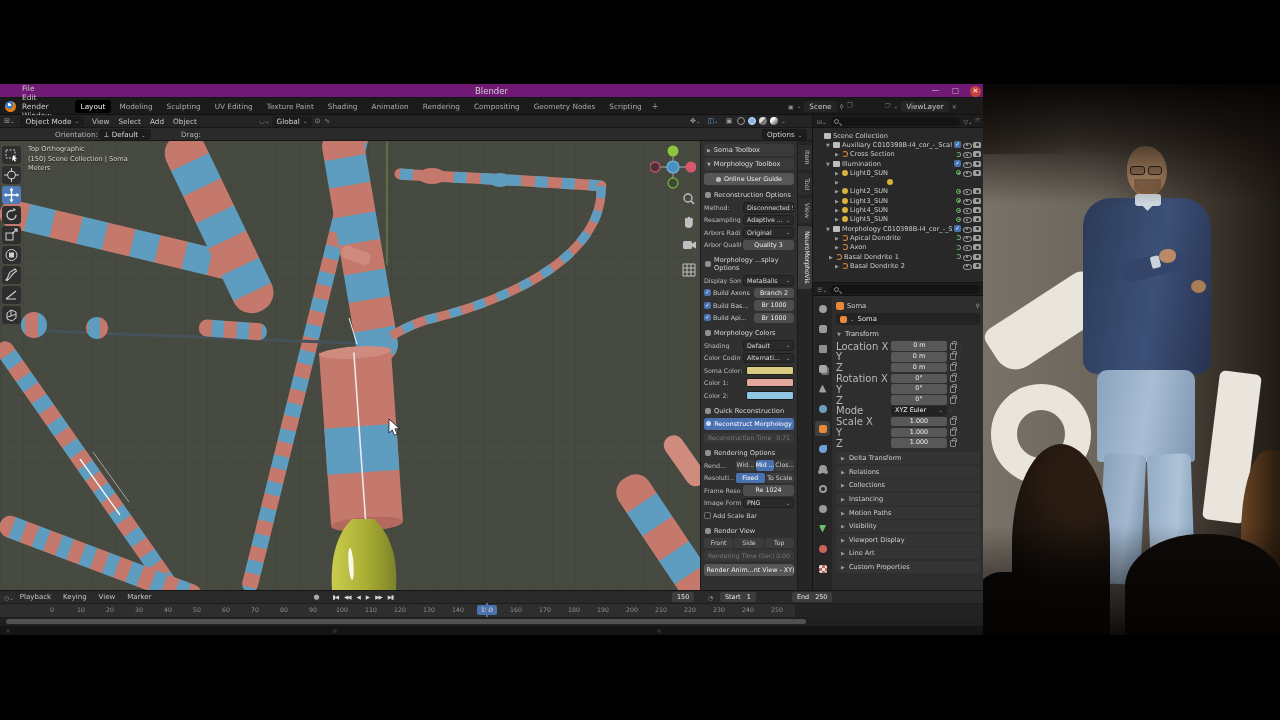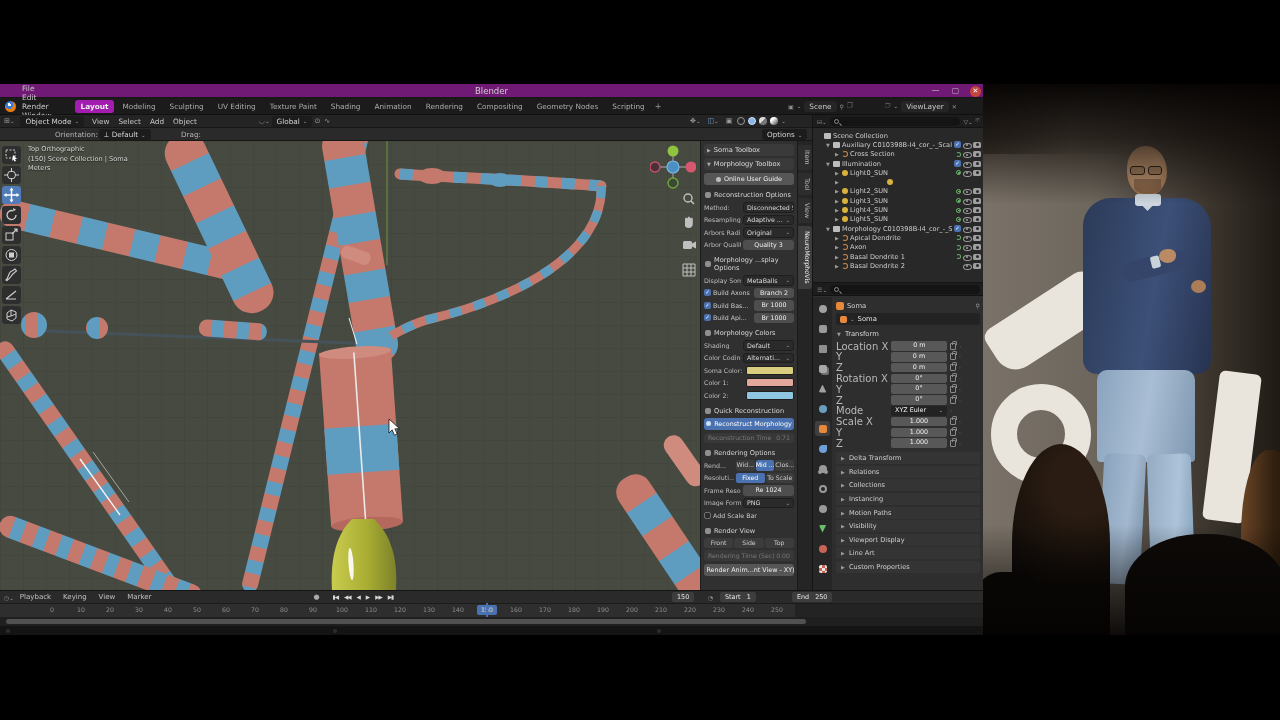--- a/index.html
+++ b/index.html
@@ -10,21 +10,21 @@
   #bwin{left:0;top:84px;width:983px;height:551px;background:#1d1d1d;}
   #titlebar{left:0;top:0;width:983px;height:14px;background:#701a75;border-bottom:1px solid #161616;}
   #titlebar .title{width:100%;text-align:center;font-size:8.5px;color:#cfcfcf;line-height:14px;}
   .winbtn{top:2px;width:11px;height:11px;font-size:8px;color:#bbb;text-align:center;line-height:10px;}
   #btn-close{background:#c4443c;border-radius:50%;color:#fff;font-size:7px;line-height:11px;}
   #menubar{left:0;top:14px;width:983px;height:17px;background:#1b1b1b;border-bottom:1px solid #101010;display:flex;align-items:center;}
   .blogo{width:11px;height:11px;margin:0 6px 0 5px;border-radius:50%;background:radial-gradient(circle at 38% 34%,#fff 0 16%,#3a7bd5 17% 40%,#e87d0d 41%);}
   .mb-item{font-size:7.5px;color:#c3c3c3;margin-right:11px;cursor:default;}
   #ws-tabs{display:flex;gap:2px;margin-left:12px;}
   .ws-tab{font-size:7.3px;color:#ababab;padding:2px 6px;border-radius:3px;}
-  .ws-tab.active{background:#a21caf;color:#efefef;font-weight:bold;}
+  .ws-tab.active{background:#000000;color:#efefef;}
   .ws-plus{font-size:8px;color:#9a9a9a;padding:1px 4px;}
   .mb-right{position:absolute;display:flex;align-items:center;gap:3px;font-size:7.3px;color:#c9c9c9;}
   .mb-ico{font-size:6px;color:#8f8f8f;}
   .mb-pill{background:#252525;border-radius:3px;padding:1px 5px;}
   
   #vp-header{left:0;top:31px;width:812px;height:13px;background:#242424;border-bottom:1px solid #171717;display:flex;align-items:center;font-size:7.3px;color:#c5c5c5;}
   #vp-toolrow{left:0;top:44px;width:812px;height:13px;background:#2a2a2a;border-bottom:1px solid #171717;font-size:7.2px;color:#b5b5b5;}
   .hd-pill{background:#1c1c1c;border-radius:3px;padding:1px 5px;color:#d5d5d5;display:inline-flex;align-items:center;gap:3px;}
   .chev{font-size:5.5px;color:#9a9a9a;}
   .hd-ico{color:#9d9d9d;font-size:7px;margin:0 2px;}
@@ -697,21 +697,21 @@
             <span class="ico-cam"></span>
           </div>
           <div class="ol-row" style="padding-left: 21px;">
             <span class="ol-tri">▶</span>
             <span class="ico-curve"></span>
             <span class="ol-label">Axon</span>
             <span class="ico-curve green"></span>
             <span class="ico-eye"></span>
             <span class="ico-cam"></span>
           </div>
-          <div class="ol-row" style="padding-left: 21px;">
+          <div class="ol-row" style="padding-left: 15px;">
             <span class="ol-tri">▶</span>
             <span class="ico-curve"></span>
             <span class="ol-label">Basal Dendrite 1</span>
             <span class="ico-curve green"></span>
             <span class="ico-eye"></span>
             <span class="ico-cam"></span>
           </div>
           <div class="ol-row" style="padding-left: 21px;">
             <span class="ol-tri">▶</span>
             <span class="ico-curve"></span>

